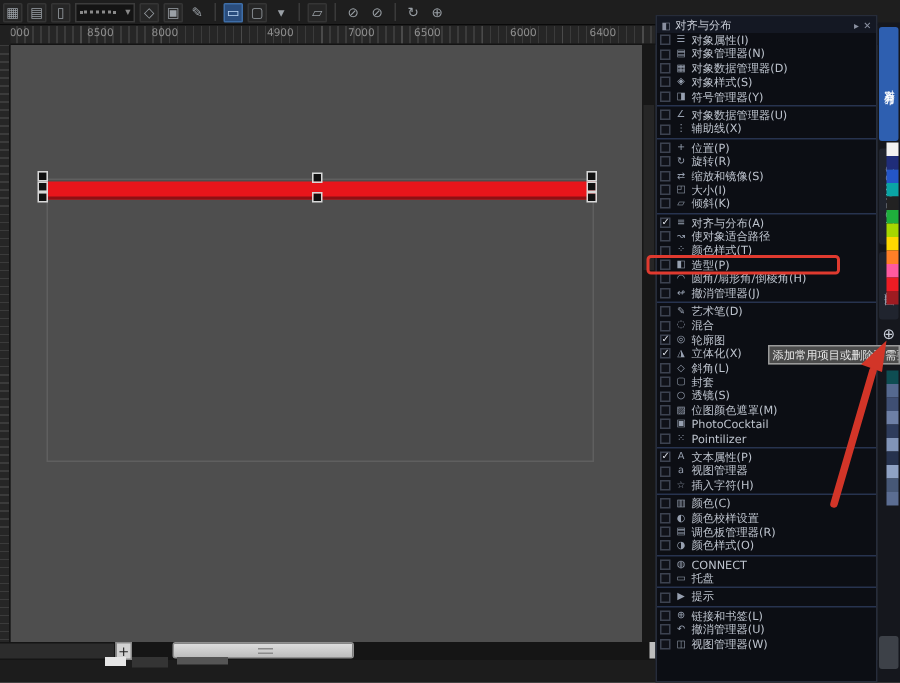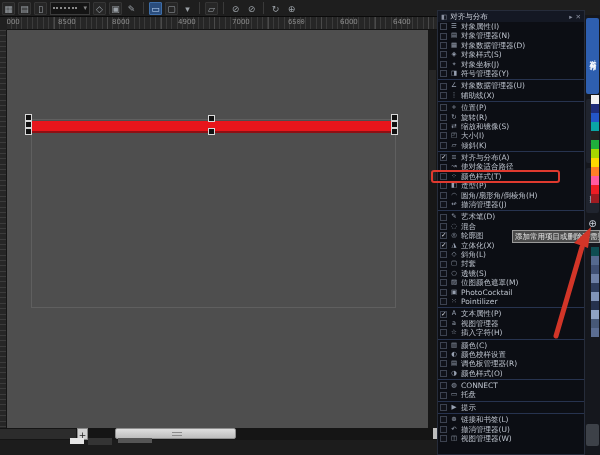--- a/index.html
+++ b/index.html
@@ -132,24 +132,24 @@
       <div class="tb-icon plain">⊘</div>
       <div class="tb-icon plain">⊘</div>
       <div class="tb-sep"></div>
       <div class="tb-icon plain">↻</div>
       <div class="tb-icon plain">⊕</div>
     </div>
 
   <div id="hruler">
       <span class="hr-label" style="left: 2px;">9000</span>
       <span class="hr-label" style="left: 58px;">8500</span>
-      <span class="hr-label" style="left: 112px;">8000</span>
+      <span class="hr-label" style="left: 101px;">8000</span>
       <span class="hr-label" style="left: 178px;">4900</span>
       <span class="hr-label" style="left: 232px;">7000</span>
-      <span class="hr-label" style="left: 288px; font-family: Liberation Mono, monospace;">6500</span>
+      <span class="hr-label" style="left: 276px;">6500</span>
       <span class="hr-label" style="left: 340px;">6000</span>
       <span class="hr-label" style="left: 393px;">6400</span>
     </div>
   <div id="vruler"></div>
   <div id="ruler-corner"></div>
 
   <div id="canvas">
     <div id="page-rect"></div>
     <div id="red-bar"></div>
   </div>
@@ -202,25 +202,20 @@
         </div>
         <div class="mrow">
           <span class="chk"></span>
           <span class="micon">▦</span>
           <span>对象数据管理器(D)</span>
         </div>
         <div class="mrow">
           <span class="chk"></span>
           <span class="micon">◈</span>
           <span>对象样式(S)</span>
-        </div>
-        <div class="mrow">
-          <span class="chk"></span>
-          <span class="micon">⌖</span>
-          <span>对象坐标(J)</span>
         </div>
         <div class="mrow">
           <span class="chk"></span>
           <span class="micon">◨</span>
           <span>符号管理器(Y)</span>
         </div>
         <div class="msep"></div>
         <div class="mrow">
           <span class="chk"></span>
           <span class="micon">∠</span>

